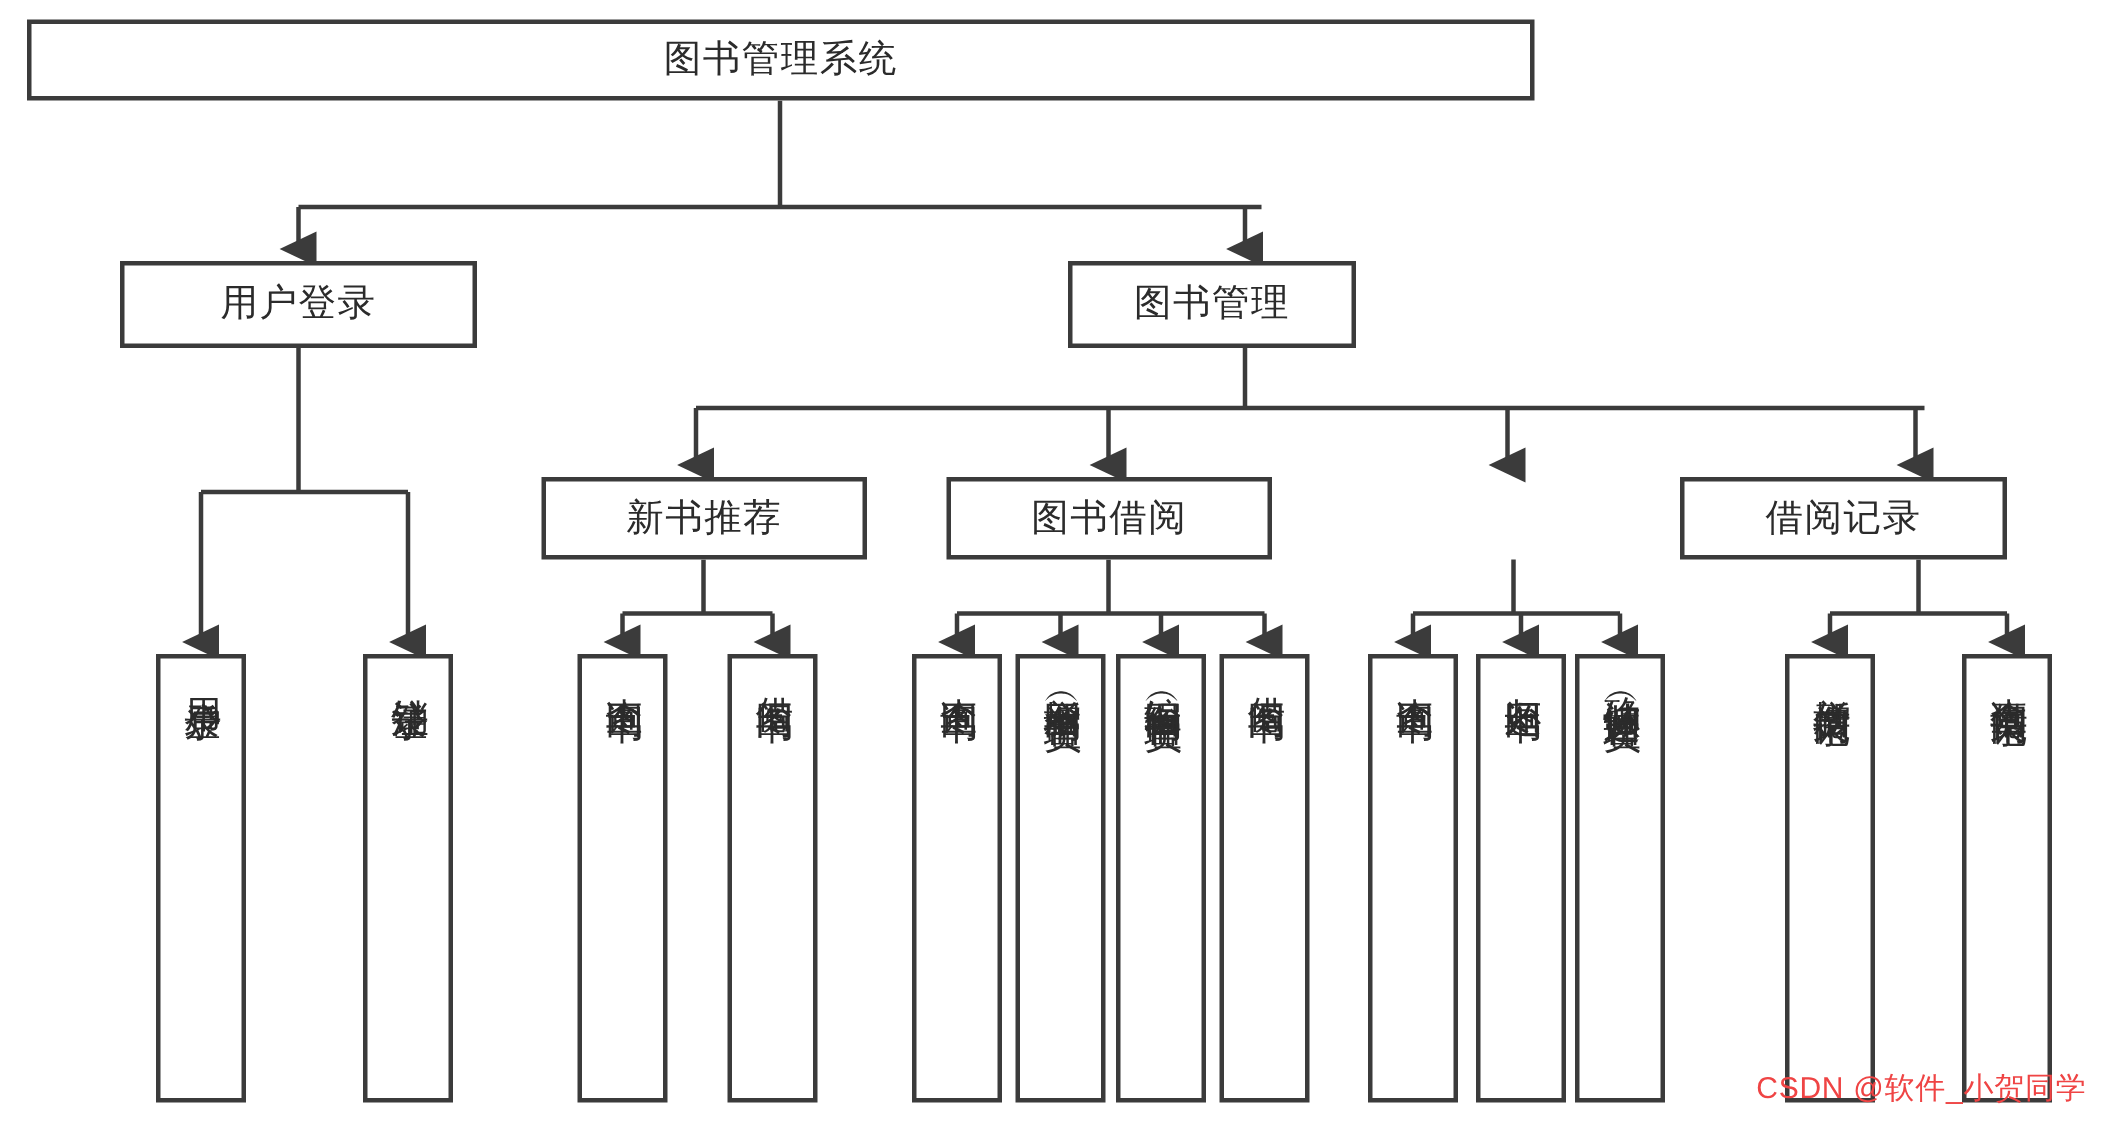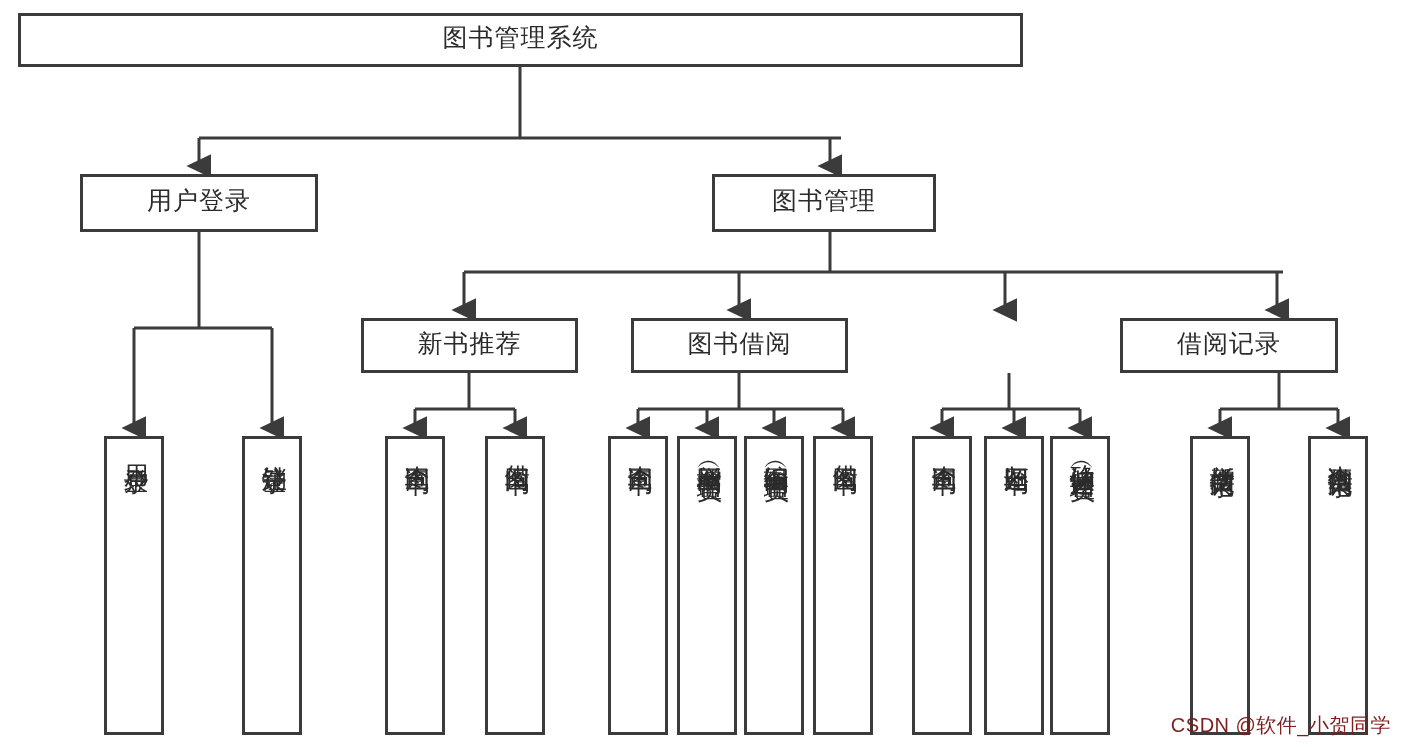--- a/index.html
+++ b/index.html
@@ -26,21 +26,20 @@
     pointer-events: none;
   }
   .node {
     position: absolute;
     border: 3px solid #3b3b3b;
     background: #ffffff;
     display: flex;
     align-items: center;
     justify-content: center;
     color: #2b2b2b;
-    font-family: Liberation Mono, monospace;
   }
   .node-h {
     font-size: 25px;
     letter-spacing: 1px;
     line-height: 1.1;
     white-space: nowrap;
   }
   .node-root {
     font-size: 25px;
     letter-spacing: 1px;
@@ -57,21 +56,21 @@
     line-height: 1.18;
     letter-spacing: 2px;
     white-space: nowrap;
     color: #2b2b2b;
   }
   #watermark {
     position: absolute;
     right: 14px;
     bottom: 8px;
     font-size: 20px;
-    color: #7f1d1d;
+    color: #ef4444;
     white-space: nowrap;
     letter-spacing: 0.5px;
   }
 </style>
 </head>
 <body>
 
 <div id="diagram-root">
 
   <svg id="edge-layer" viewBox="0 0 1405 747" width="1405" height="747" xmlns="http://www.w3.org/2000/svg">
@@ -124,21 +123,21 @@
     </g>
   </svg>
 
   <div class="node node-root" style="left:18px; top:13px; width:1005px; height:54px;">
     <span class="node-h">图书管理系统</span>
   </div>
 
   <div class="node" style="left:80px; top:174px; width:238px; height:58px;">
     <span class="node-h">用户登录</span>
   </div>
-  <div class="node" style="left:712px; top:174px; width:224px; height:58px;">
+  <div class="node" style="left:712px; top:174px; width:192px; height:58px;">
     <span class="node-h">图书管理</span>
   </div>
 
   <div class="node" style="left:361px; top:318px; width:217px; height:55px;">
     <span class="node-h">新书推荐</span>
   </div>
   <div class="node" style="left:631px; top:318px; width:217px; height:55px;">
     <span class="node-h">图书借阅</span>
   </div>
   <div class="node" style="left:1120px; top:318px; width:218px; height:55px;">

